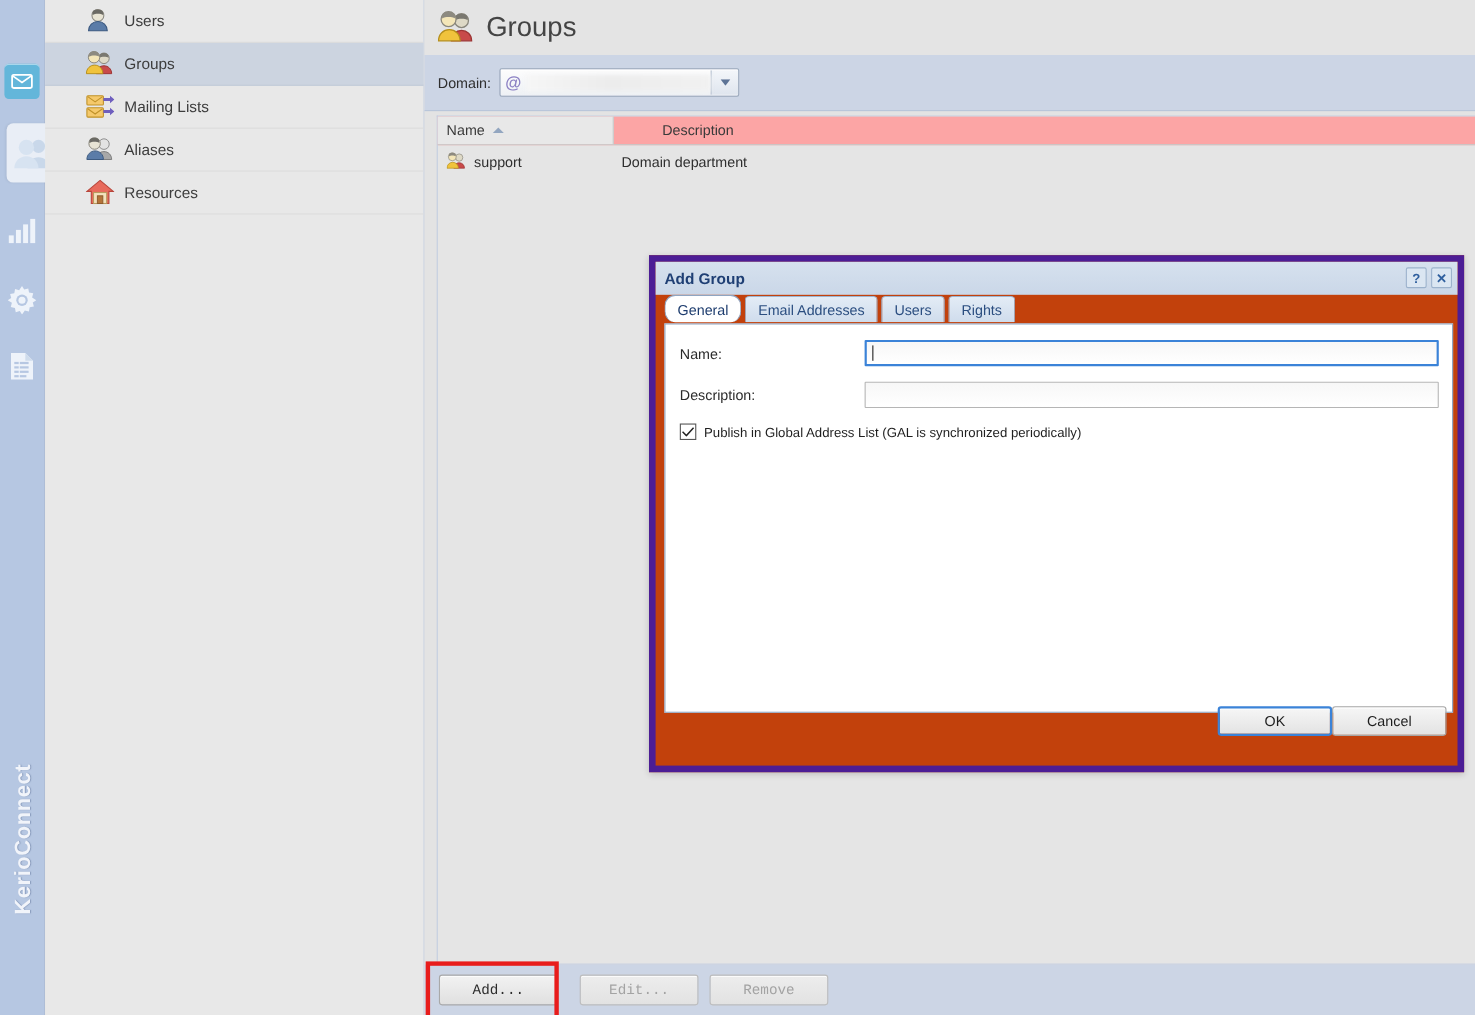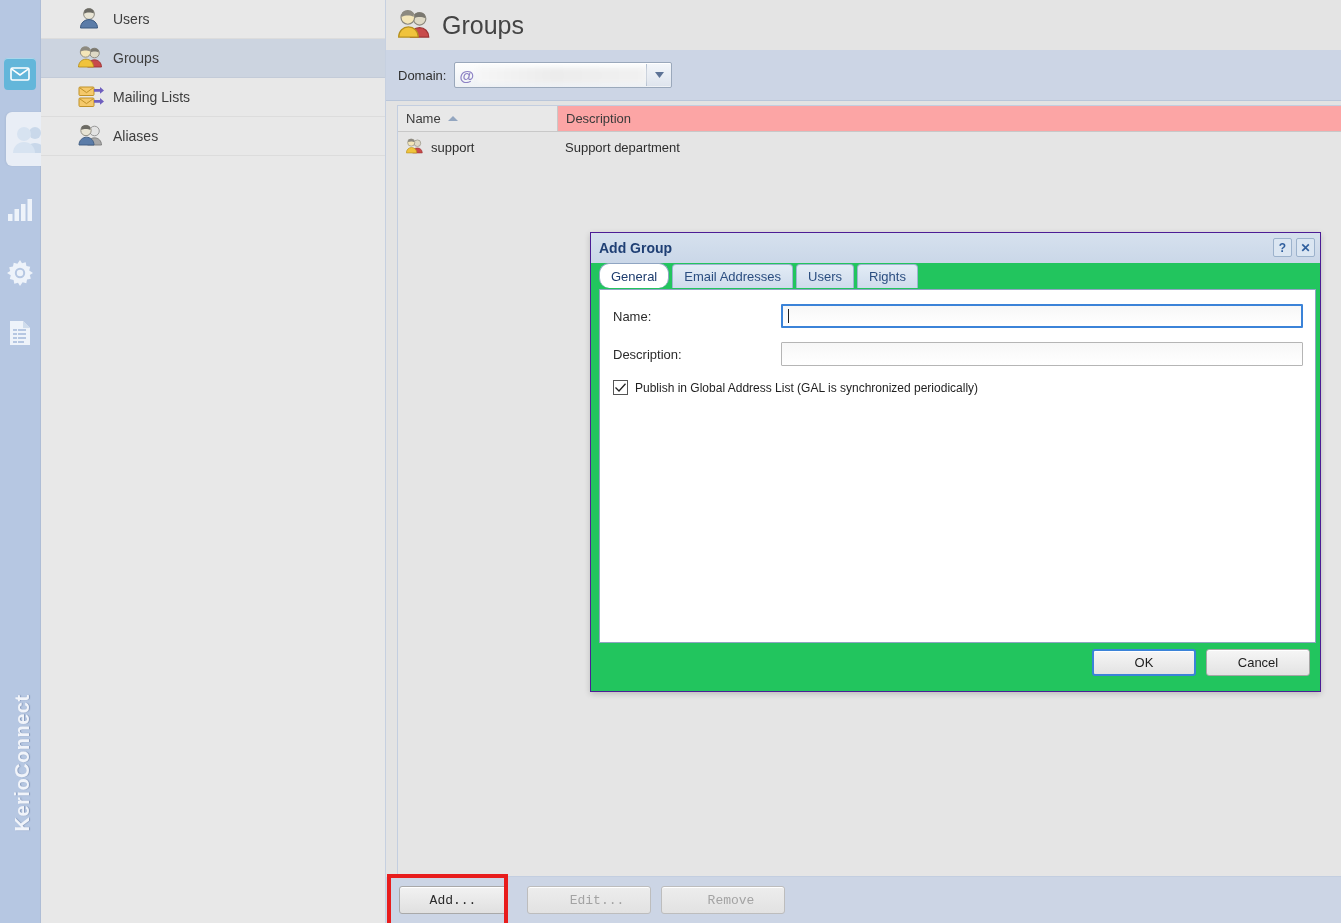--- a/index.html
+++ b/index.html
@@ -131,21 +131,21 @@
     display: flex; align-items: center; padding-left: 8px;
     font-size: 13px; color: #3a3a3a;
   }
   .sort-arrow {
     width: 0; height: 0; margin-left: 7px;
     border-left: 5px solid transparent; border-right: 5px solid transparent;
     border-bottom: 5px solid #93a6c0;
   }
   .col-desc {
     flex: 1; display: flex; align-items: center; padding-left: 8px;
-    font-size: 13px; color: #3a3a3a;
+    font-size: 13px; color: #3a3a3a; margin-left: 36px;
   }
   .list-row { display: flex; height: 30px; align-items: center; }
   .cell-name {
     width: 151px; display: flex; align-items: center; padding-left: 8px;
     font-size: 13px; color: #2e2e2e;
   }
   .cell-name .ico { margin-right: 7px; }
   .cell-desc { flex: 1; padding-left: 8px; font-size: 13px; color: #2e2e2e; }
 
   
@@ -157,35 +157,35 @@
   .btn {
     height: 26px; min-width: 106px;
     background: linear-gradient(#f2f2f2, #e0e0e0);
     border: 1px solid #a9a9a9; border-radius: 3px;
     font-family: Liberation Mono, monospace; font-size: 13px; color: #2b2b2b;
     display: flex; align-items: center; justify-content: center;
     margin-right: 10px;
     box-shadow: inset 0 1px 0 #fff;
     cursor: default;
   }
-  .btn.disabled { color: #a3a3a3; background: linear-gradient(#ededed,#e2e2e2); border-color: #bdbdbd; padding-left: 16px; }
+  .btn.disabled { color: #a3a3a3; background: linear-gradient(#ededed,#e2e2e2); border-color: #bdbdbd; }
   .btn-add-wrap { position: relative; margin-right: 10px; }
   .red-box {
     position: absolute; left: -12px; top: -12px;
     width: 113px; height: 48px;
     border: 4px solid #e81c1c;
     pointer-events: none;
   }
 
   
   .dialog {
     position: absolute; left: 590px; top: 232px;
     width: 729px; height: 458px;
-    background: #22c55e;
-    border: 1px solid #4c1d95;
+    background: #c2410c;
+    border: 6px solid #4c1d95;
     box-shadow: 0 2px 6px rgba(0,0,0,.18);
   }
   .dlg-title {
     position: relative; height: 30px;
     display: flex; align-items: center; padding-left: 8px;
     background: linear-gradient(#d6e1ee, #cad7e8);
     font-size: 14px; font-weight: bold; color: #1f3f74;
   }
   .dlg-ctrls { position: absolute; right: 5px; top: 5px; display: flex; gap: 4px; }
   .dlg-btn {
@@ -228,23 +228,23 @@
     display: inline-block; width: 1px; height: 14px; background: #222;
   }
   .check-row { display: flex; align-items: center; margin: 14px 0 0 13px; }
   .checkbox {
     width: 13px; height: 13px; margin-right: 7px;
     background: #fff; border: 1px solid #555;
     display: flex; align-items: center; justify-content: center;
   }
   .check-label { font-size: 12px; color: #1f1f1f; }
   .dlg-footer {
-    position: absolute; left: 0; right: 0; bottom: 4px; height: 50px;
+    position: absolute; left: 0; right: 0; bottom: 16px; height: 50px;
     display: flex; align-items: center; justify-content: flex-end;
-    padding-right: 10px; gap: 10px;
+    padding-right: 10px; gap: 0;
   }
   .dbtn {
     width: 102px; height: 25px;
     background: linear-gradient(#f6f6f6, #e3e3e3);
     border: 1px solid #a6a6a6; border-radius: 3px;
     font-size: 13px; color: #1d1d1d;
     display: flex; align-items: center; justify-content: center;
     box-shadow: inset 0 1px 0 #fff;
     cursor: default;
   }
@@ -367,20 +367,30 @@
           <circle cx="16.5" cy="7" r="4.8" fill="#e3e3e3" stroke="#8d8d8d" stroke-width=".9"></circle>
           <path d="M9.5 21c0-4.3 3.2-7.2 7-7.2s7 2.9 7 7.2z" fill="#a8a8a8" stroke="#7d7d7d" stroke-width=".9"></path>
           <circle cx="8" cy="6.5" r="5.2" fill="#e8e4d4" stroke="#8a877c" stroke-width=".9"></circle>
           <path d="M1 21c0-4.6 3.4-7.8 7.5-7.8S16 16.4 16 21z" fill="#5b7ca8" stroke="#3d5a80" stroke-width=".9"></path>
           <path d="M3.6 2.8c1.3-2 7-2.1 8.4.3.3.9.3 1.9.2 2.8-1.9-1.2-6.7-1.4-8.8.1-.2-1.1-.2-2.4.2-3.2z" fill="#6b6a64"></path>
         </svg>
       </span>
       <span>Aliases</span>
     </div>
 
+    <div class="nav-item">
+      <span class="ico">
+        <svg width="26" height="24" viewBox="0 0 26 24">
+          <path d="M13 1 L25 11 H21 V22 H5 V11 H1 z" fill="#e86a5c" stroke="#b8453a" stroke-width="1"></path>
+          <rect x="7" y="12" width="12" height="10" fill="#f3e2bd" stroke="#b89a5e" stroke-width="1"></rect>
+          <rect x="10.5" y="15" width="5" height="7" fill="#b4743a" stroke="#8a5628" stroke-width=".8"></rect>
+        </svg>
+      </span>
+      <span>Resources</span>
+    </div>
   </div>
 
   <div class="main">
 
     <div class="page-header">
       <span>
         <svg width="34" height="30" viewBox="0 0 26 22">
           <circle cx="16.5" cy="7" r="4.8" fill="#ded9c6" stroke="#8a877c" stroke-width=".9"></circle>
           <path d="M9.5 21c0-4.3 3.2-7.2 7-7.2s7 2.9 7 7.2z" fill="#c84a4a" stroke="#9c3434" stroke-width=".9"></path>
           <path d="M12.6 3.6c1.2-1.9 6.6-2 7.9.3.3.8.3 1.8.2 2.6-1.8-1.1-6.3-1.3-8.3.1-.2-1-.2-2.2.2-3z" fill="#7a7870"></path>
@@ -422,21 +432,21 @@
             <svg width="18" height="16" viewBox="0 0 26 22">
               <circle cx="16.5" cy="7" r="4.8" fill="#ded9c6" stroke="#8a877c" stroke-width=".9"></circle>
               <path d="M9.5 21c0-4.3 3.2-7.2 7-7.2s7 2.9 7 7.2z" fill="#c84a4a" stroke="#9c3434" stroke-width=".9"></path>
               <circle cx="7.5" cy="6" r="5.2" fill="#f4e6b8" stroke="#8a877c" stroke-width=".9"></circle>
               <path d="M0.5 21c0-4.6 3.4-7.8 7.5-7.8S15.5 16.4 15.5 21z" fill="#f0c33c" stroke="#b58f1c" stroke-width=".9"></path>
               <path d="M3.3 2.3c1.3-2 7-2.1 8.4.3.3.9.3 1.9.2 2.8-1.9-1.2-6.7-1.4-8.8.1-.2-1.1-.2-2.4.2-3.2z" fill="#8d8a80"></path>
             </svg>
           </span>
           <span>support</span>
         </div>
-        <div class="cell-desc">Support department</div>
+        <div class="cell-desc">Domain department</div>
       </div>
     </div>
 
     <div class="bottom-bar">
       <div class="btn-add-wrap">
         <div class="btn">Add...</div>
         <div class="red-box"></div>
       </div>
       <div class="btn disabled">Edit...</div>
       <div class="btn disabled">Remove</div>

